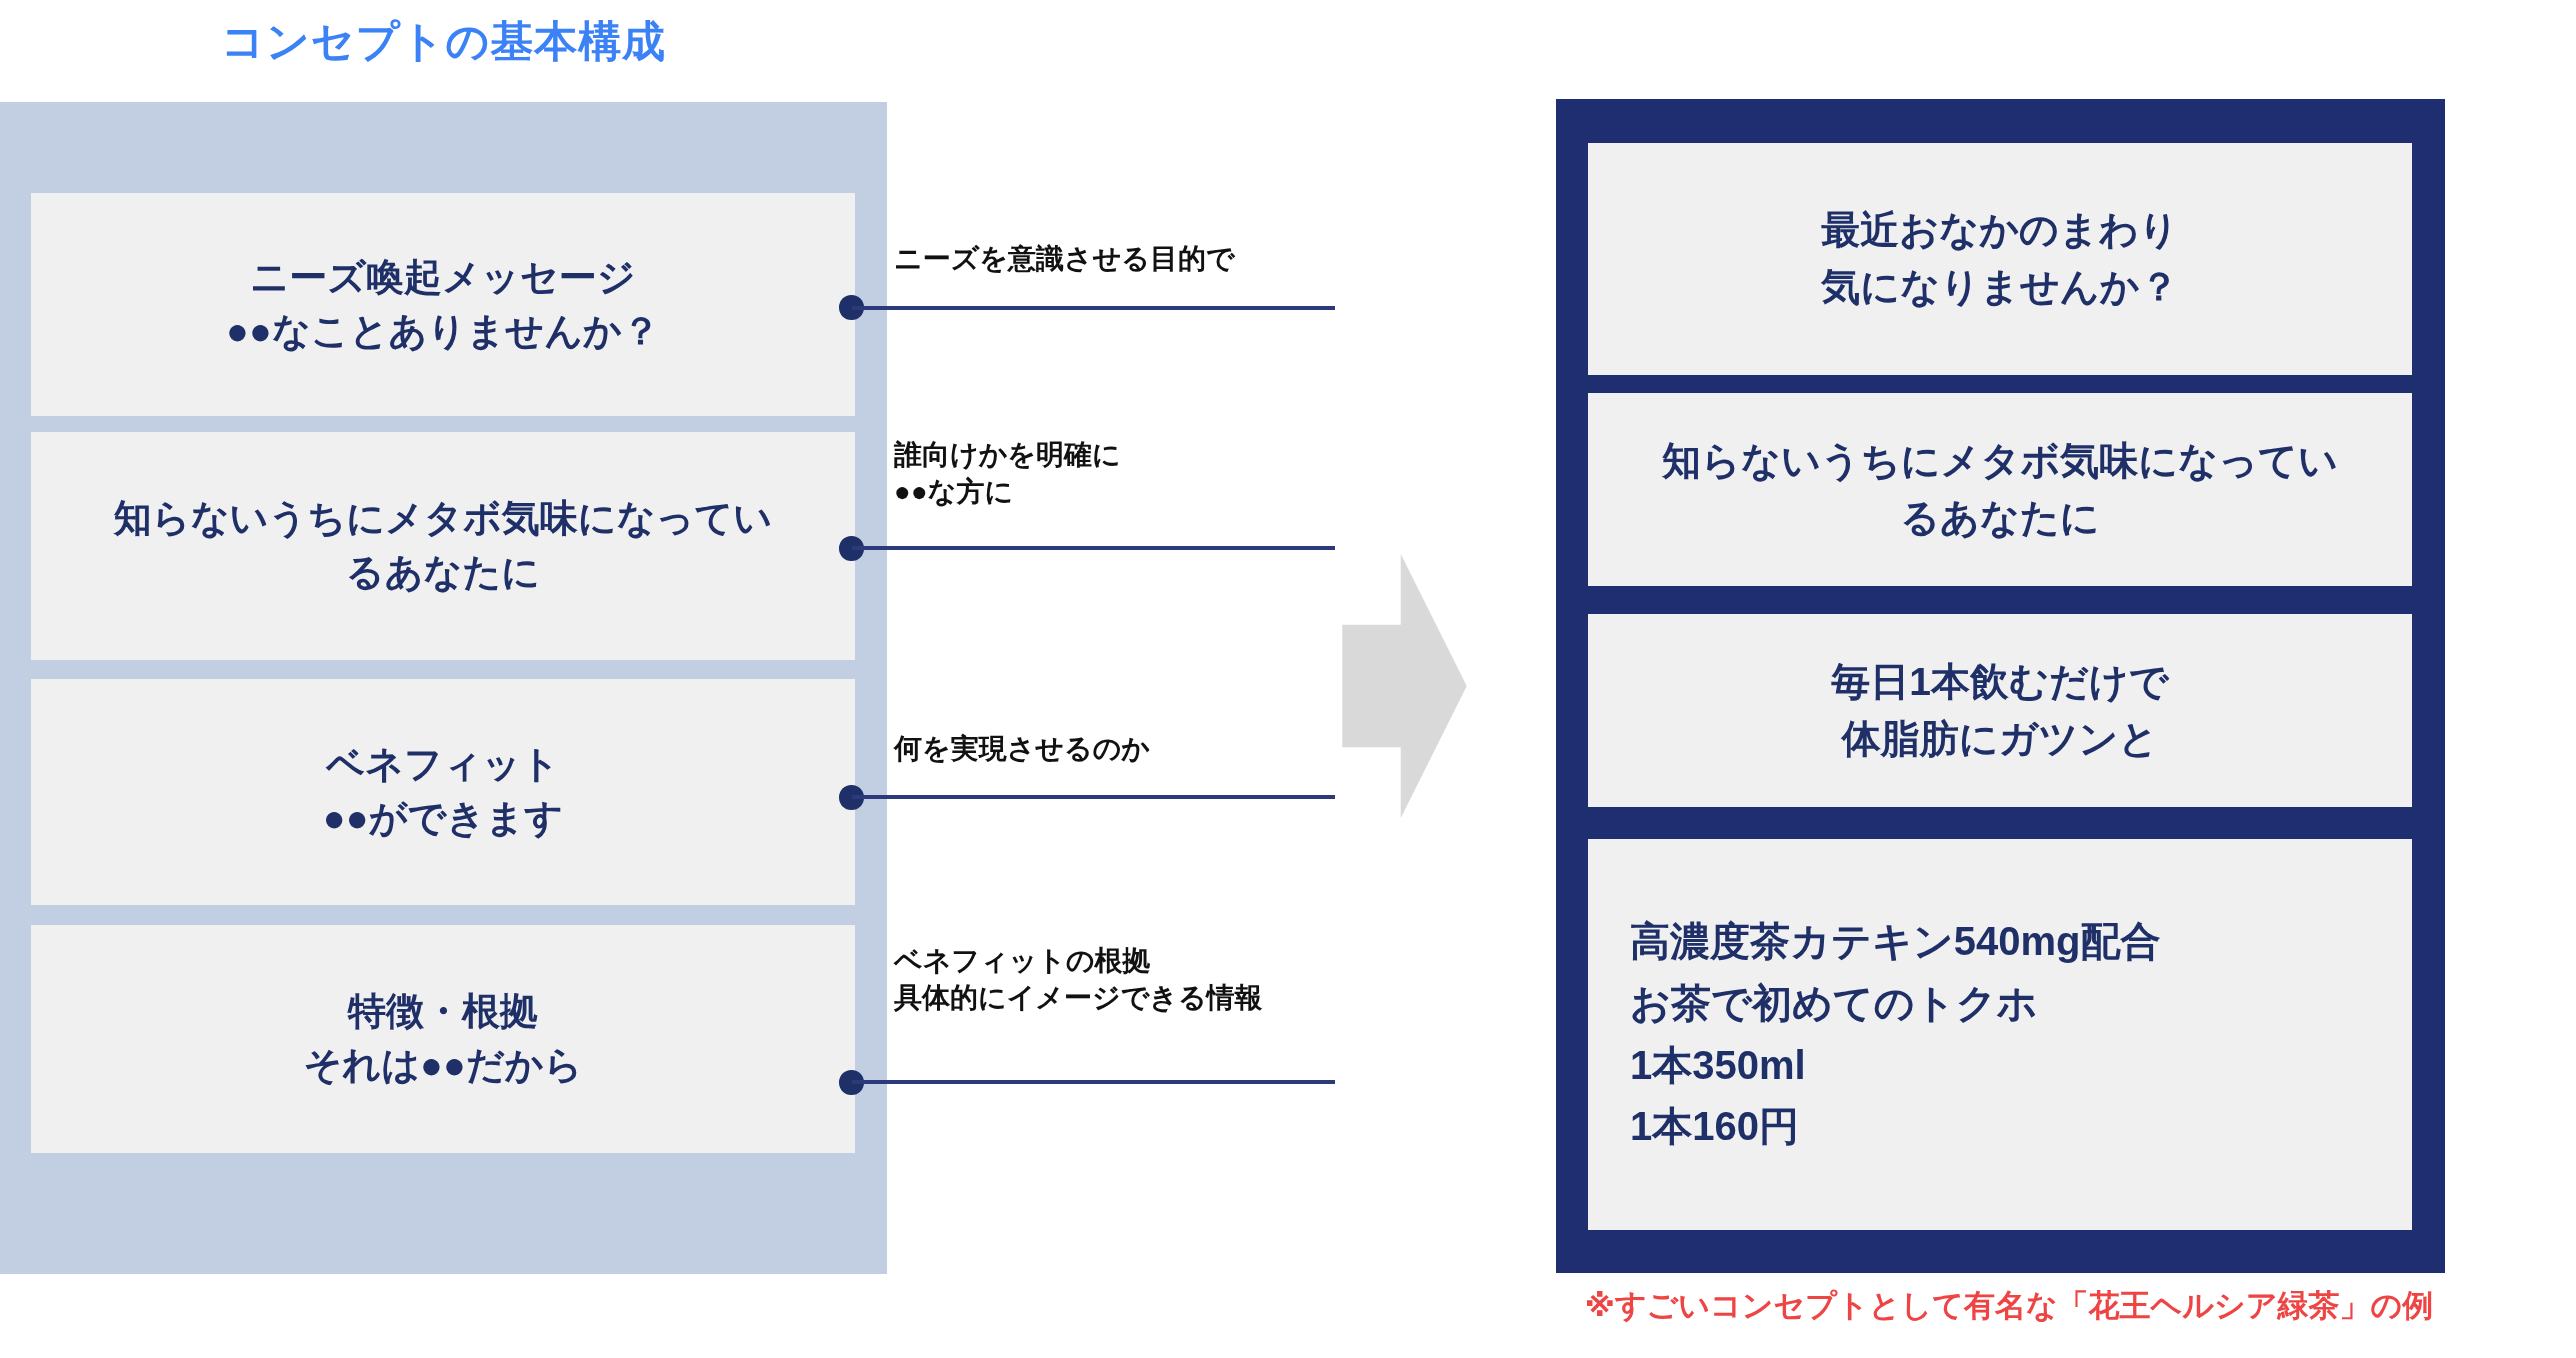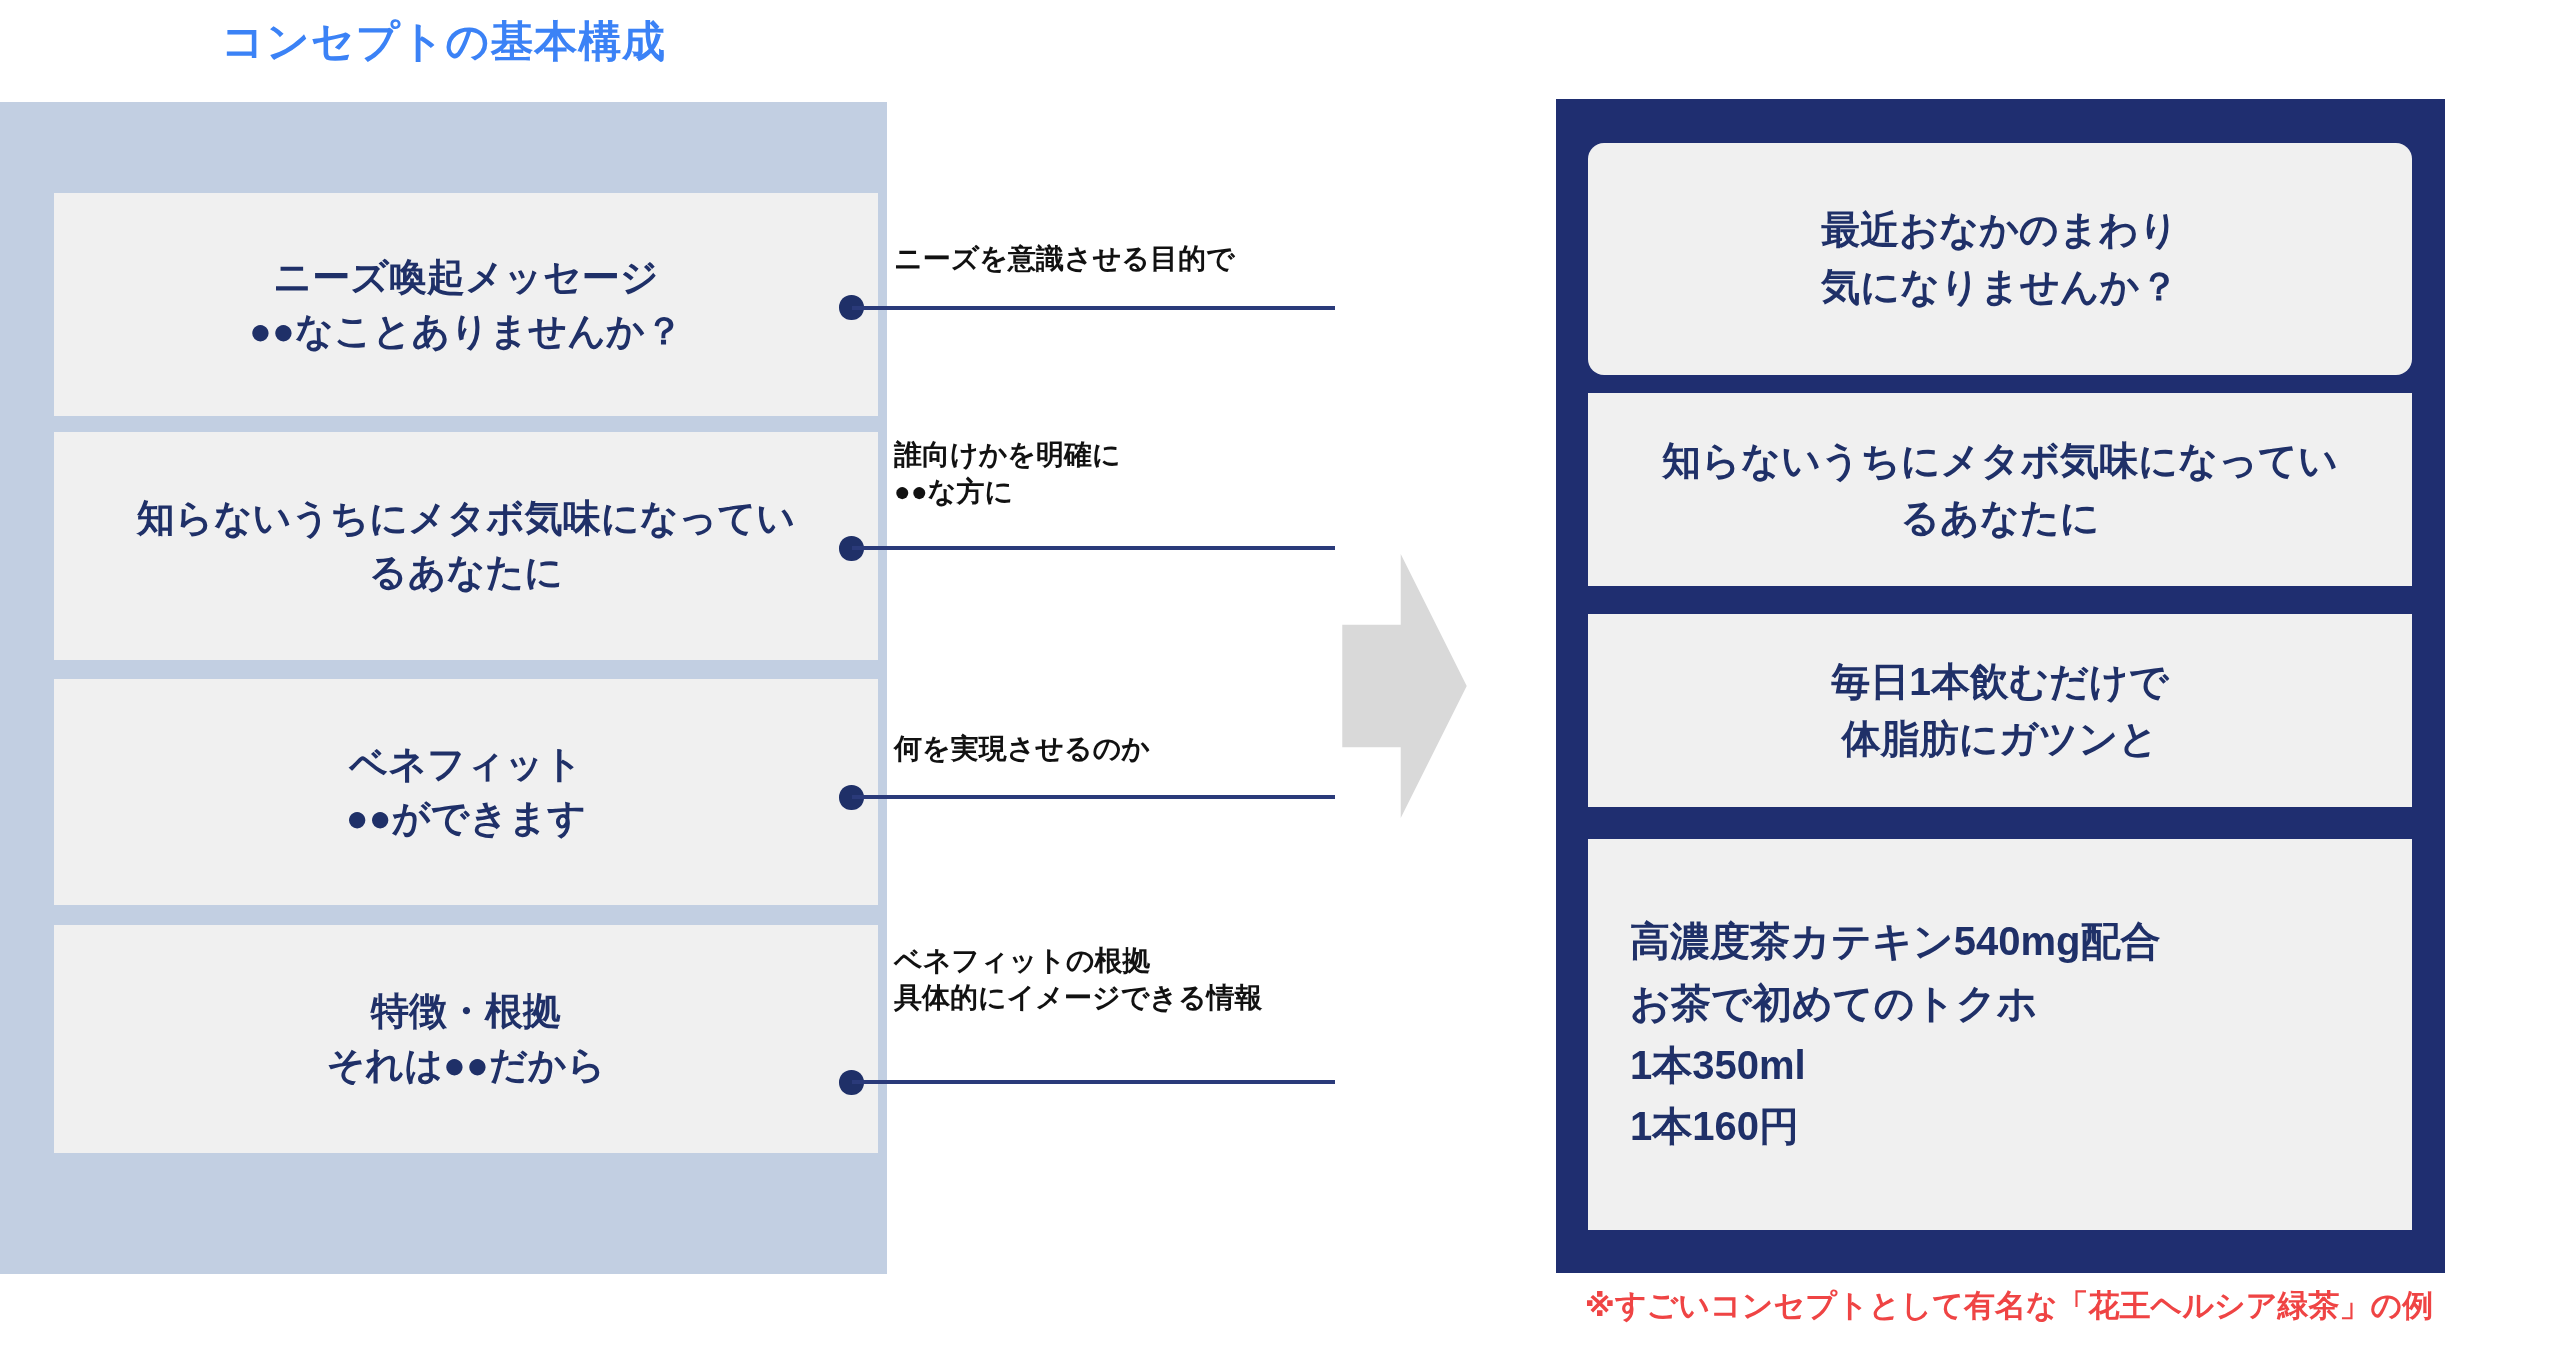--- a/index.html
+++ b/index.html
@@ -48,21 +48,20 @@
     display: flex;
     align-items: center;
     justify-content: center;
     text-align: center;
     color: #1f3068;
     font-size: 38px;
     font-weight: 700;
     line-height: 1.42;
     padding: 0 13.2px;
     box-sizing: border-box;
-    margin-left: 23px;
   }
   #left-box-0 { top: 91px;  height: 223px; }
   #left-box-1 { top: 330px; height: 228px; }
   #left-box-2 { top: 577px; height: 226px; }
   #left-box-3 { top: 823px; height: 228px; }
 
   
   .connector-dot {
     position: absolute;
     width: 24.5px;
@@ -111,21 +110,21 @@
     align-items: center;
     justify-content: center;
     text-align: center;
     color: #1f3068;
     font-size: 39px;
     font-weight: 700;
     line-height: 1.45;
     padding: 0 15px;
     box-sizing: border-box;
   }
-  #right-box-0 { top: 44px;  height: 232px; border-radius: 16px; }
+  #right-box-0 { top: 44px;  height: 232px; }
   #right-box-1 { top: 294px; height: 193px; }
   #right-box-2 { top: 515px; height: 193px; }
   #right-box-3 {
     top: 740px;
     height: 391px;
     justify-content: flex-start;
     text-align: left;
     padding: 0 0 0 42px;
     font-size: 40px;
     line-height: 1.54;

